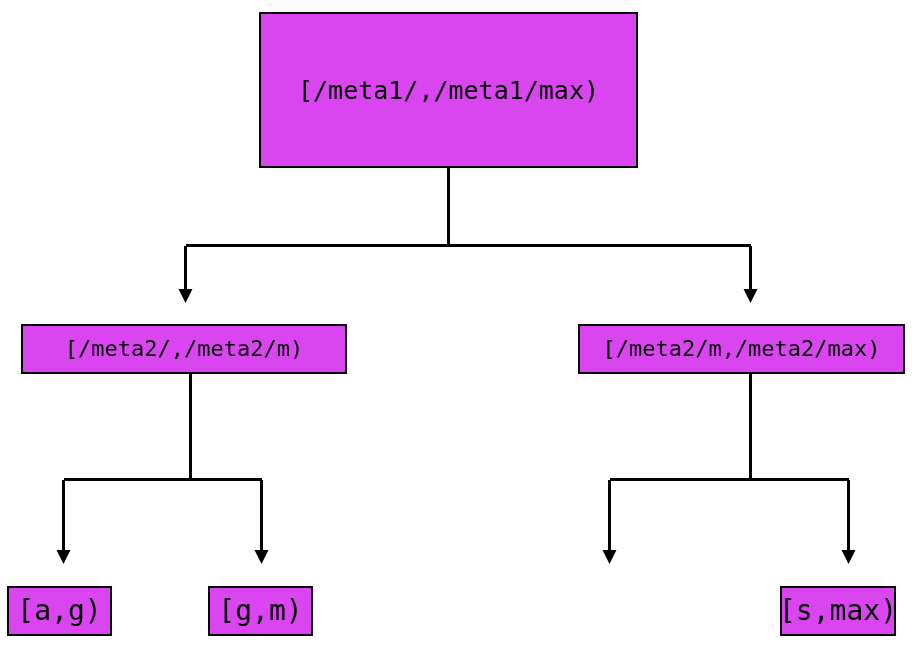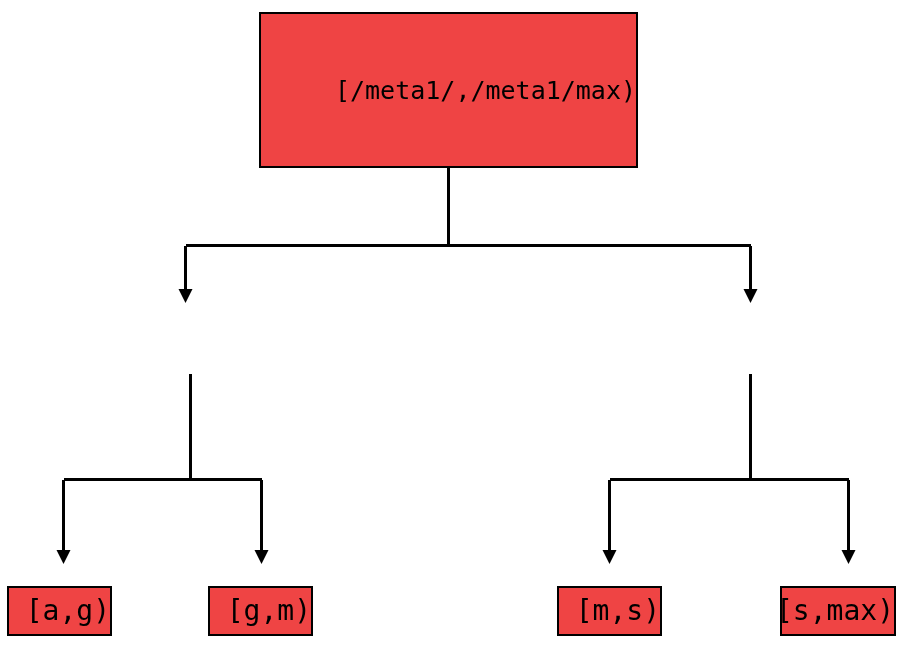--- a/index.html
+++ b/index.html
@@ -21,25 +21,25 @@
   #edges {
     position: absolute;
     left: 0;
     top: 0;
     width: 912px;
     height: 652px;
   }
   .node {
     position: absolute;
     box-sizing: border-box;
-    background: #ef4444;
+    background: #d946ef;
     border: 2px solid #000000;
     display: flex;
     align-items: center;
-    justify-content: flex-end;
+    justify-content: center;
     color: #000000;
     letter-spacing: 0px;
     white-space: pre;
   }
   .node-label {
     display: block;
     line-height: 1;
   }
   
   #node-root {
@@ -102,31 +102,34 @@
       <polygon points="254.5,550 268.5,550 261.5,564"></polygon>
       <polygon points="602.5,550 616.5,550 609.5,564"></polygon>
       <polygon points="841.5,550 855.5,550 848.5,564"></polygon>
     </g>
   </svg>
 
   <div class="node" id="node-root">
     <span class="node-label">[/meta1/,/meta1/max)</span>
   </div>
 
+  <div class="node" id="node-meta2-low">
+    <span class="node-label">[/meta2/,/meta2/m)</span>
+  </div>
 
+  <div class="node" id="node-meta2-high">
+    <span class="node-label">[/meta2/m,/meta2/max)</span>
+  </div>
 
   <div class="node leaf" id="node-leaf-ag">
     <span class="node-label">[a,g)</span>
   </div>
 
   <div class="node leaf" id="node-leaf-gm">
     <span class="node-label">[g,m)</span>
   </div>
 
-  <div class="node leaf" id="node-leaf-ms">
-    <span class="node-label">[m,s)</span>
-  </div>
 
   <div class="node leaf" id="node-leaf-smax">
     <span class="node-label">[s,max)</span>
   </div>
 
 </div>
 
 </body></html>

